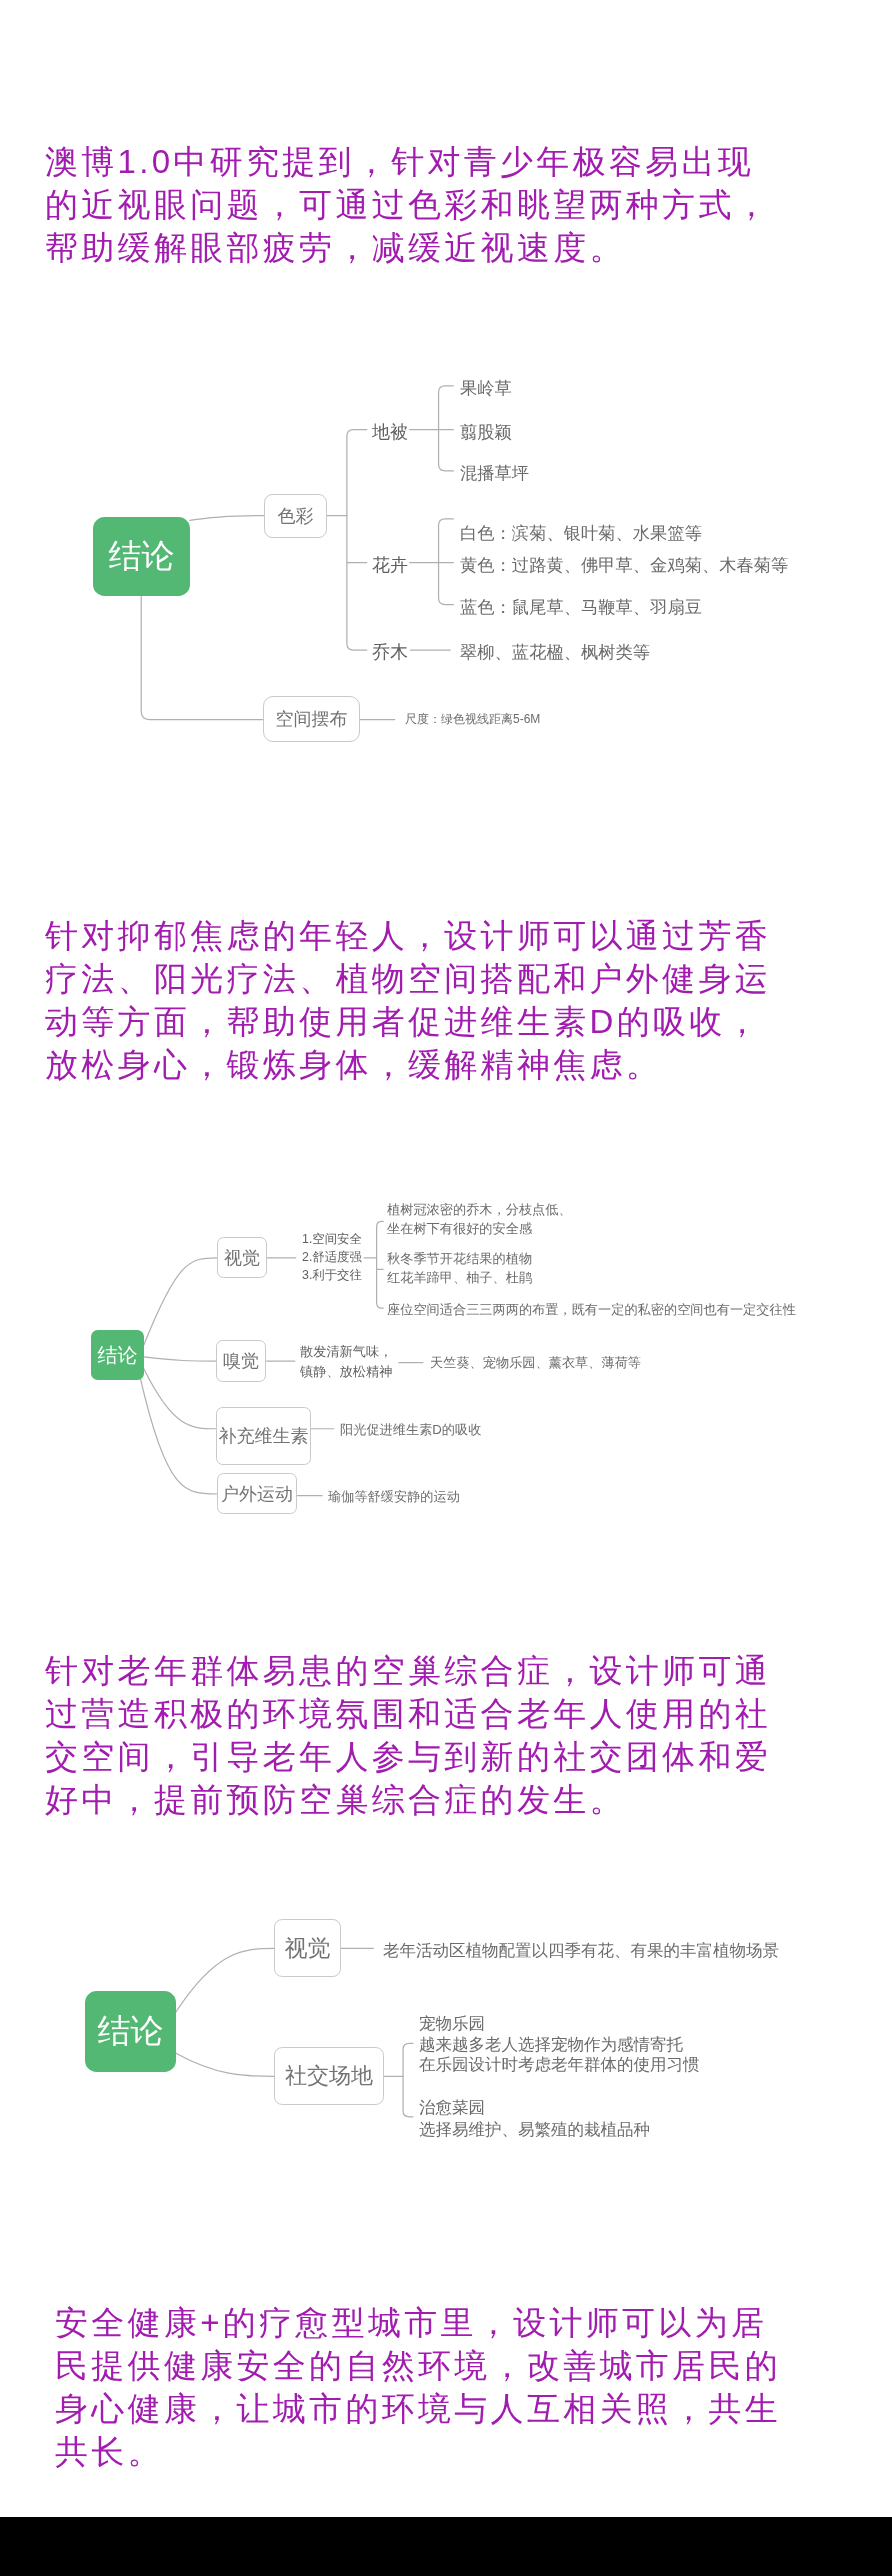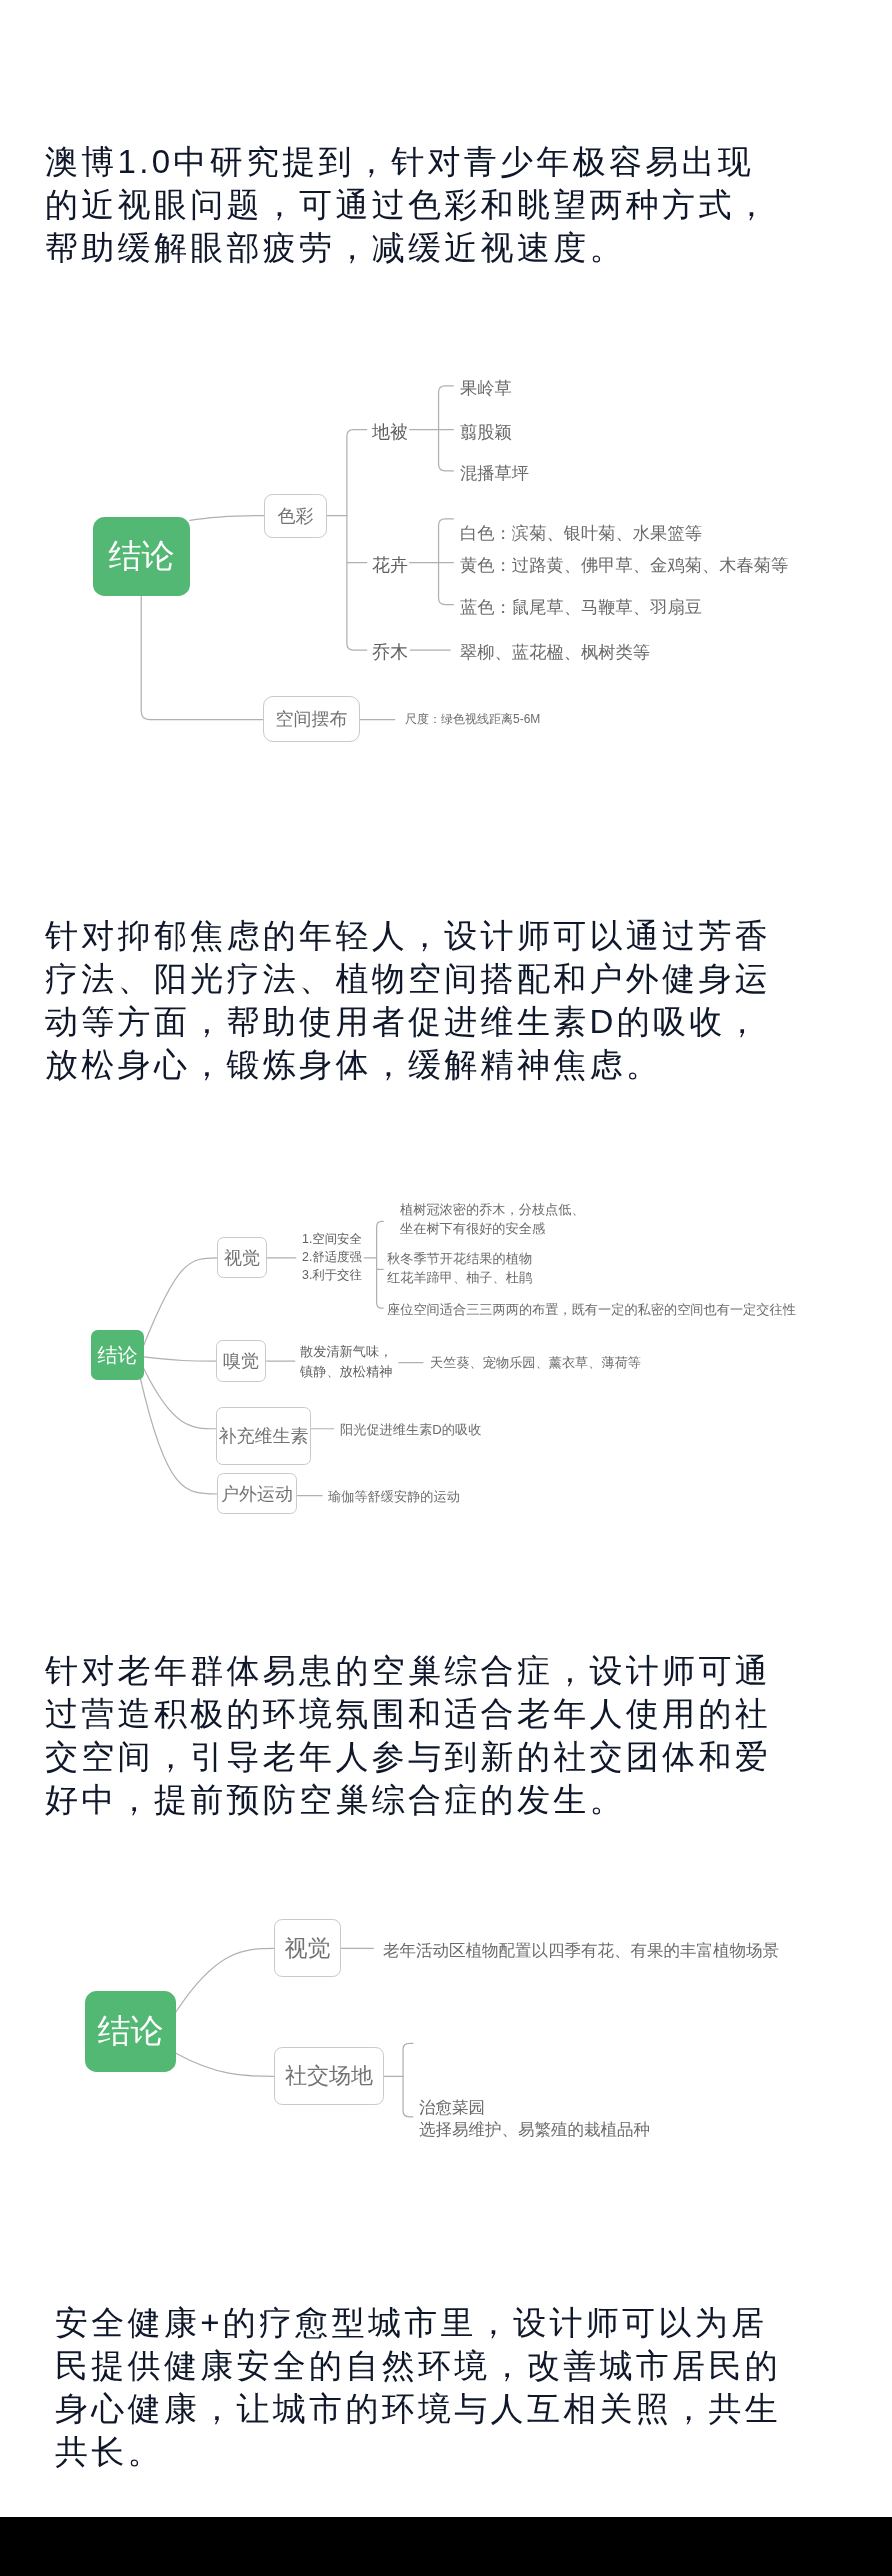--- a/index.html
+++ b/index.html
@@ -1,19 +1,19 @@
 <!DOCTYPE html>
 <html style="font-size:13.2px"><head>
 <meta charset="utf-8">
 <style>
   html,body{margin:0;padding:0;background:#ffffff;}
   .page{position:relative;width:892px;height:2576px;background:#ffffff;overflow:hidden;
         font-family:"Liberation Sans",sans-serif;}
   .para{position:absolute;white-space:pre-line;font-size:33px;line-height:43px;
-        letter-spacing:3.3px;color:#0f172a;font-weight:400;width:810px;}
+        letter-spacing:3.3px;color:#a21caf;font-weight:400;width:810px;}
   .map{position:absolute;left:0;width:892px;}
   .map svg{position:absolute;left:0;top:0;}
   .rootnode{position:absolute;background:#52b874;color:#ffffff;display:flex;
             align-items:center;justify-content:center;font-weight:400;}
   .boxnode{position:absolute;background:#ffffff;border:1.2px solid #c9c9c9;color:#737373;
            display:flex;align-items:center;justify-content:center;box-sizing:border-box;}
   .maplabel{position:absolute;color:#606060;white-space:pre-line;}
   .mapleaf{position:absolute;color:#6b6b6b;white-space:pre-line;}
   .blackbar{position:absolute;left:0;width:892px;background:#000000;}
 </style>
@@ -77,21 +77,21 @@
       <path d="M360,370 L390,370"></path>
     </svg>
     <div class="rootnode" style="left:91px;top:140px;width:53px;height:50px;border-radius:6.6px;font-size:20px;">结论</div>
     <div class="boxnode" style="left:217px;top:47px;width:50px;height:41px;border-radius:6.6px;font-size:18px;">视觉</div>
     <div class="boxnode" style="left:216px;top:150px;width:50px;height:42px;border-radius:6.6px;font-size:18px;">嗅觉</div>
     <div class="boxnode" style="left:216px;top:217px;width:95px;height:58px;border-radius:6.6px;font-size:18px;">补充维生素</div>
     <div class="boxnode" style="left:217px;top:283px;width:80px;height:41px;border-radius:6.6px;font-size:18px;">户外运动</div>
     <div class="maplabel" style="left:302px;top:40px;font-size:12.4px;line-height:18px;">1.空间安全
 2.舒适度强
 3.利于交往</div>
-    <div class="mapleaf" style="left:400px;top:10px;font-size:13.2px;line-height:19px;">植树冠浓密的乔木，分枝点低、
+    <div class="mapleaf" style="left:387px;top:10px;font-size:13.2px;line-height:19px;">植树冠浓密的乔木，分枝点低、
 坐在树下有很好的安全感</div>
     <div class="mapleaf" style="left:387px;top:59px;font-size:13.2px;line-height:19px;">秋冬季节开花结果的植物
 红花羊蹄甲、柚子、杜鹃</div>
     <div class="mapleaf" style="left:387px;top:110px;font-size:13.2px;line-height:19px;">座位空间适合三三两两的布置，既有一定的私密的空间也有一定交往性</div>
     <div class="maplabel" style="left:300px;top:152px;font-size:13.2px;line-height:20px;">散发清新气味，
 镇静、放松精神</div>
     <div class="mapleaf" style="left:430px;top:164px;font-size:13.2px;">天竺葵、宠物乐园、薰衣草、薄荷等</div>
     <div class="mapleaf" style="left:340px;top:231px;font-size:13.2px;">阳光促进维生素D的吸收</div>
     <div class="mapleaf" style="left:328px;top:298px;font-size:13.2px;">瑜伽等舒缓安静的运动</div>
   </div>
@@ -106,20 +106,23 @@
       <path d="M213,145 C262,70 295,68 332,68"></path>
       <path d="M213,195 C262,222 295,223 332,223"></path>
       <path d="M413,68 L452,68"></path>
       <path d="M465,223 L488,223"></path>
       <path d="M500,183 L496,183 Q488,183 488,190 L488,265 Q488,272 496,272 L500,272"></path>
     </svg>
     <div class="rootnode" style="left:85px;top:99px;width:91px;height:81px;border-radius:11.6px;font-size:33px;">结论</div>
     <div class="boxnode" style="left:274px;top:27px;width:67px;height:58px;border-radius:8.3px;font-size:23px;">视觉</div>
     <div class="boxnode" style="left:274px;top:155px;width:110px;height:58px;border-radius:8.3px;font-size:22px;">社交场地</div>
     <div class="mapleaf" style="left:383px;top:48px;font-size:16.5px;">老年活动区植物配置以四季有花、有果的丰富植物场景</div>
+    <div class="mapleaf" style="left:419px;top:121px;font-size:16.5px;line-height:20.7px;">宠物乐园
+越来越多老人选择宠物作为感情寄托
+在乐园设计时考虑老年群体的使用习惯</div>
     <div class="mapleaf" style="left:419px;top:205px;font-size:16.5px;line-height:21.5px;">治愈菜园
 选择易维护、易繁殖的栽植品种</div>
   </div>
 
   <p class="para" style="left:55px;top:2268px;">安全健康+的疗愈型城市里，设计师可以为居
 民提供健康安全的自然环境，改善城市居民的
 身心健康，让城市的环境与人互相关照，共生
 共长。</p>
 
   <div class="blackbar" style="top:2517px;height:59px;"></div>

